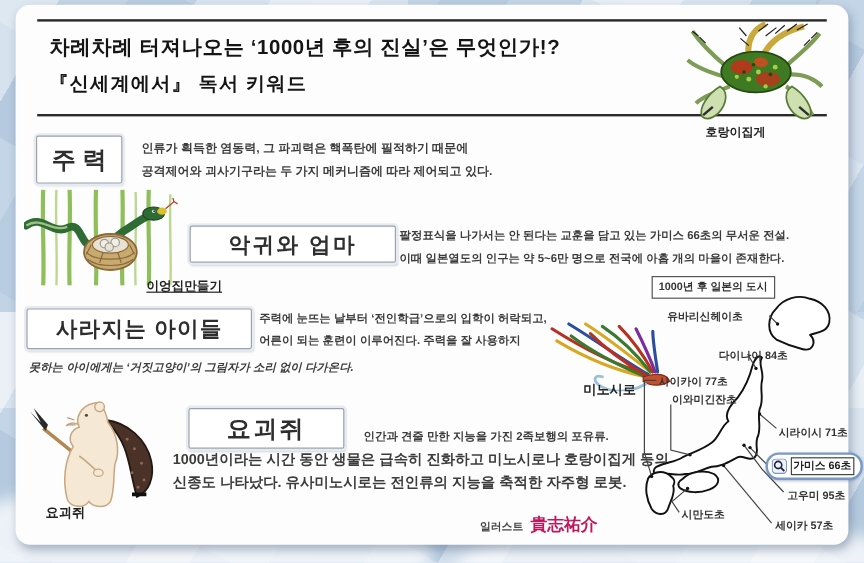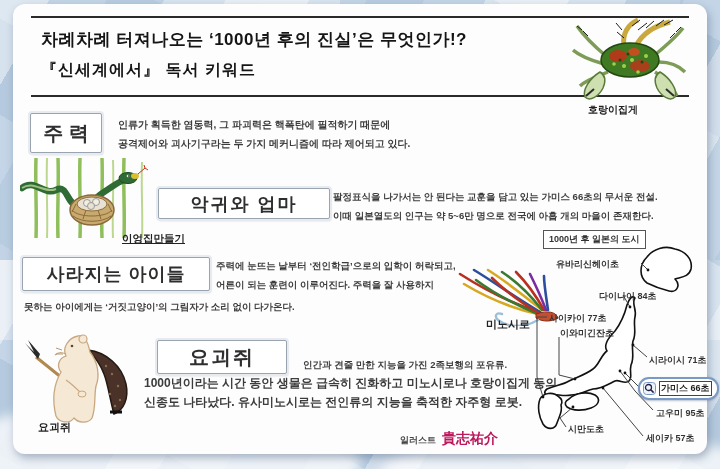--- a/index.html
+++ b/index.html
@@ -175,21 +175,21 @@
   <div class="body-text" style="left:333px;top:187px;font-size:9.5px;">
     <div>팔정표식을 나가서는 안 된다는 교훈을 담고 있는 가미스 66초의 무서운 전설.</div>
     <div>이때 일본열도의 인구는 약 5~6만 명으로 전국에 아홉 개의 마을이 존재한다.</div>
   </div>
 
   <div class="kw-box" style="left:22px;top:257px;width:188px;height:34px;font-size:18px;letter-spacing:1px;">사라지는 아이들</div>
   <div class="body-text" style="left:216px;top:256px;font-size:9.5px;">
     <div>주력에 눈뜨는 날부터 ‘전인학급’으로의 입학이 허락되고,</div>
     <div>어른이 되는 훈련이 이루어진다. 주력을 잘 사용하지</div>
   </div>
-  <div class="body-text" style="left:24px;top:297px;font-size:9.5px;">못하는 아이에게는 ‘거짓고양이’의 그림자가 소리 없이 다가온다.</div>
+  <div class="body-text" style="left:24px;top:297px;font-size:9.5px;font-style:italic;">못하는 아이에게는 ‘거짓고양이’의 그림자가 소리 없이 다가온다.</div>
 
   <div class="illus" style="left:452px;top:268px;width:118px;height:58px;">
     <svg width="118" height="58" viewBox="0 0 118 58">
       <g fill="none" stroke-width="2.6" stroke-linecap="round">
         <path d="M88,44 C60,36 30,20 8,6" stroke="#b83020"></path>
         <path d="M88,44 C64,30 42,14 22,2" stroke="#2c4e9e"></path>
         <path d="M90,42 C70,26 52,12 36,2" stroke="#d8a820"></path>
         <path d="M90,42 C76,24 62,12 50,4" stroke="#3a7a30"></path>
         <path d="M92,42 C82,24 72,12 64,4" stroke="#b83020"></path>
         <path d="M94,42 C88,26 82,14 78,6" stroke="#7a2ca0"></path>

